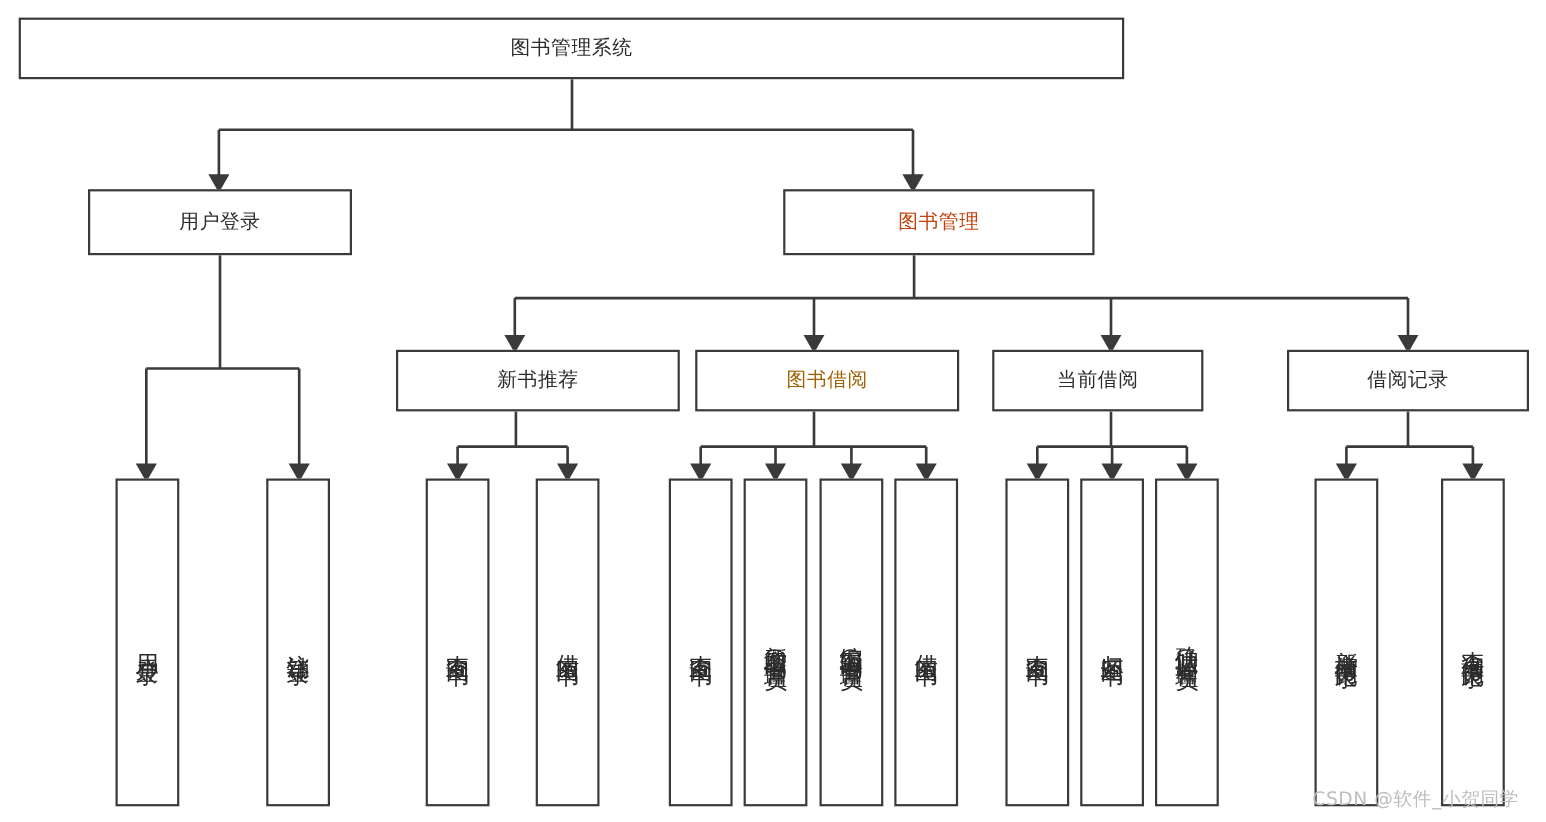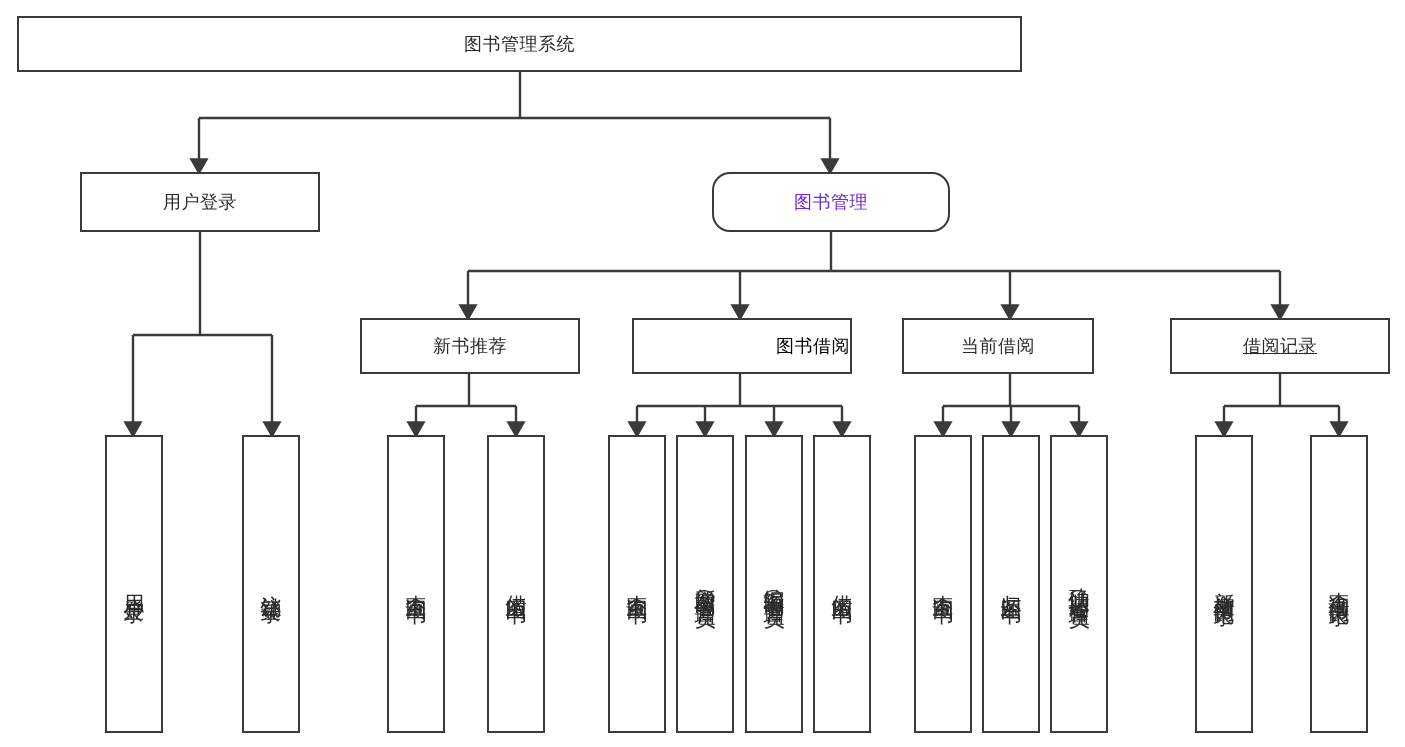--- a/index.html
+++ b/index.html
@@ -124,34 +124,34 @@
     </g>
   </svg>
 
   <div class="node horiz" style="left: 17px; top: 16px; width: 1005px; height: 56px; border-color: rgb(58, 58, 58); color: rgb(43, 43, 43);">
     <span class="node-label">图书管理系统</span>
   </div>
 
   <div class="node horiz" style="left: 80px; top: 172px; width: 240px; height: 60px; border-color: rgb(58, 58, 58); color: rgb(43, 43, 43);">
     <span class="node-label">用户登录</span>
   </div>
-  <div class="node horiz" style="left: 712px; top: 172px; width: 238px; height: 60px; border-color: rgb(58, 58, 58); color: #6d28d9; border-radius: 18px;">
+  <div class="node horiz" style="left: 712px; top: 172px; width: 283px; height: 60px; border-color: rgb(58, 58, 58); color: #c2410c;">
     <span class="node-label">图书管理</span>
   </div>
 
-  <div class="node horiz" style="left: 360px; top: 318px; width: 220px; height: 56px; border-color: rgb(58, 58, 58); color: rgb(43, 43, 43);">
+  <div class="node horiz" style="left: 360px; top: 318px; width: 258px; height: 56px; border-color: rgb(58, 58, 58); color: rgb(43, 43, 43);">
     <span class="node-label">新书推荐</span>
   </div>
-  <div class="node horiz" style="left: 632px; top: 318px; width: 220px; height: 56px; border-color: rgb(58, 58, 58); color: #000000; justify-content: flex-end;">
+  <div class="node horiz" style="left: 632px; top: 318px; width: 240px; height: 56px; border-color: rgb(58, 58, 58); color: #a16207;">
     <span class="node-label">图书借阅</span>
   </div>
   <div class="node horiz" style="left: 902px; top: 318px; width: 192px; height: 56px; border-color: rgb(58, 58, 58); color: rgb(43, 43, 43);">
     <span class="node-label">当前借阅</span>
   </div>
-  <div class="node horiz" style="left: 1170px; top: 318px; width: 220px; height: 56px; border-color: rgb(58, 58, 58); color: rgb(43, 43, 43); text-decoration: underline;">
+  <div class="node horiz" style="left: 1170px; top: 318px; width: 220px; height: 56px; border-color: rgb(58, 58, 58); color: rgb(43, 43, 43);">
     <span class="node-label">借阅记录</span>
   </div>
 
   <div class="node vert" style="left: 105px; top: 435px; width: 58px; height: 298px; border-color: rgb(58, 58, 58); color: rgb(43, 43, 43);">
     <span class="node-label">用户登录</span>
   </div>
   <div class="node vert" style="left: 242px; top: 435px; width: 58px; height: 298px; border-color: rgb(58, 58, 58); color: rgb(43, 43, 43);">
     <span class="node-label">注销登录</span>
   </div>
   <div class="node vert" style="left: 387px; top: 435px; width: 58px; height: 298px; border-color: rgb(58, 58, 58); color: rgb(43, 43, 43);">
@@ -181,14 +181,15 @@
   <div class="node vert" style="left: 1050px; top: 435px; width: 58px; height: 298px; border-color: rgb(58, 58, 58); color: rgb(43, 43, 43);">
     <span class="node-label">确认归还（管理员）</span>
   </div>
   <div class="node vert" style="left: 1195px; top: 435px; width: 58px; height: 298px; border-color: rgb(58, 58, 58); color: rgb(43, 43, 43);">
     <span class="node-label">新增借阅记录</span>
   </div>
   <div class="node vert" style="left: 1310px; top: 435px; width: 58px; height: 298px; border-color: rgb(58, 58, 58); color: rgb(43, 43, 43);">
     <span class="node-label">查询借阅记录</span>
   </div>
 
+  <div class="watermark" style="left: 1193px; top: 715px; color: rgb(189, 189, 189);">CSDN @软件_小贺同学</div>
 
 </div>
 
 </body></html>

